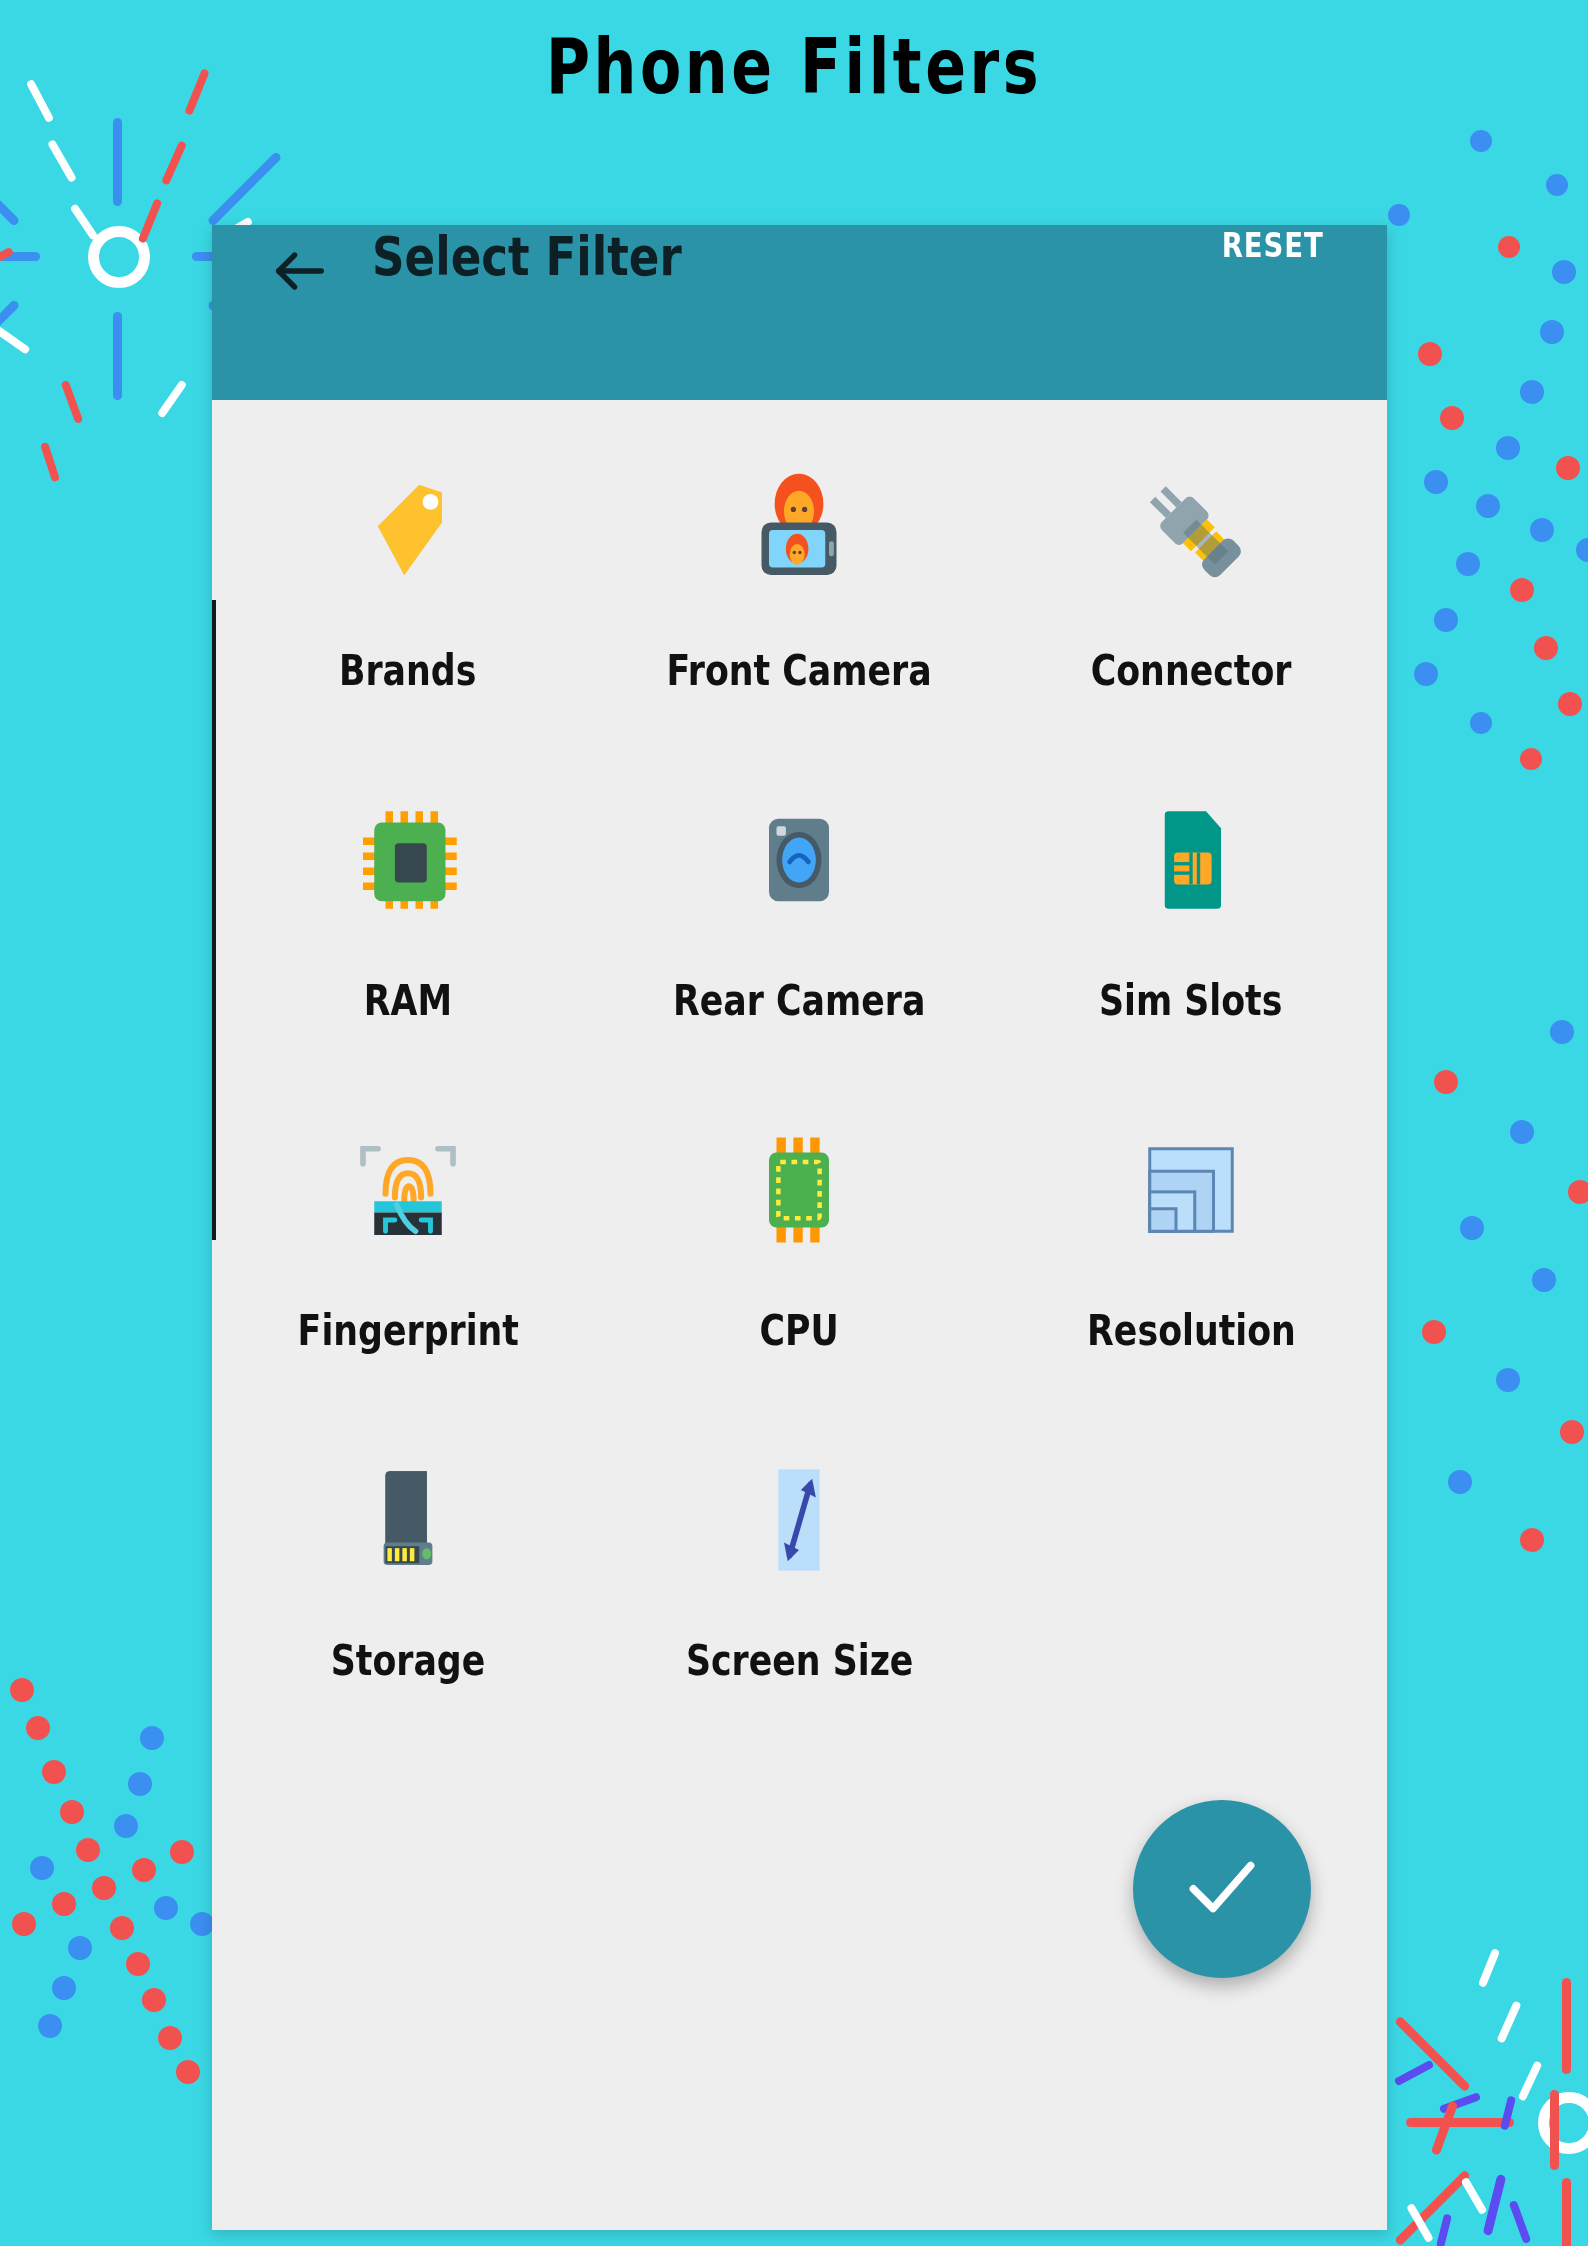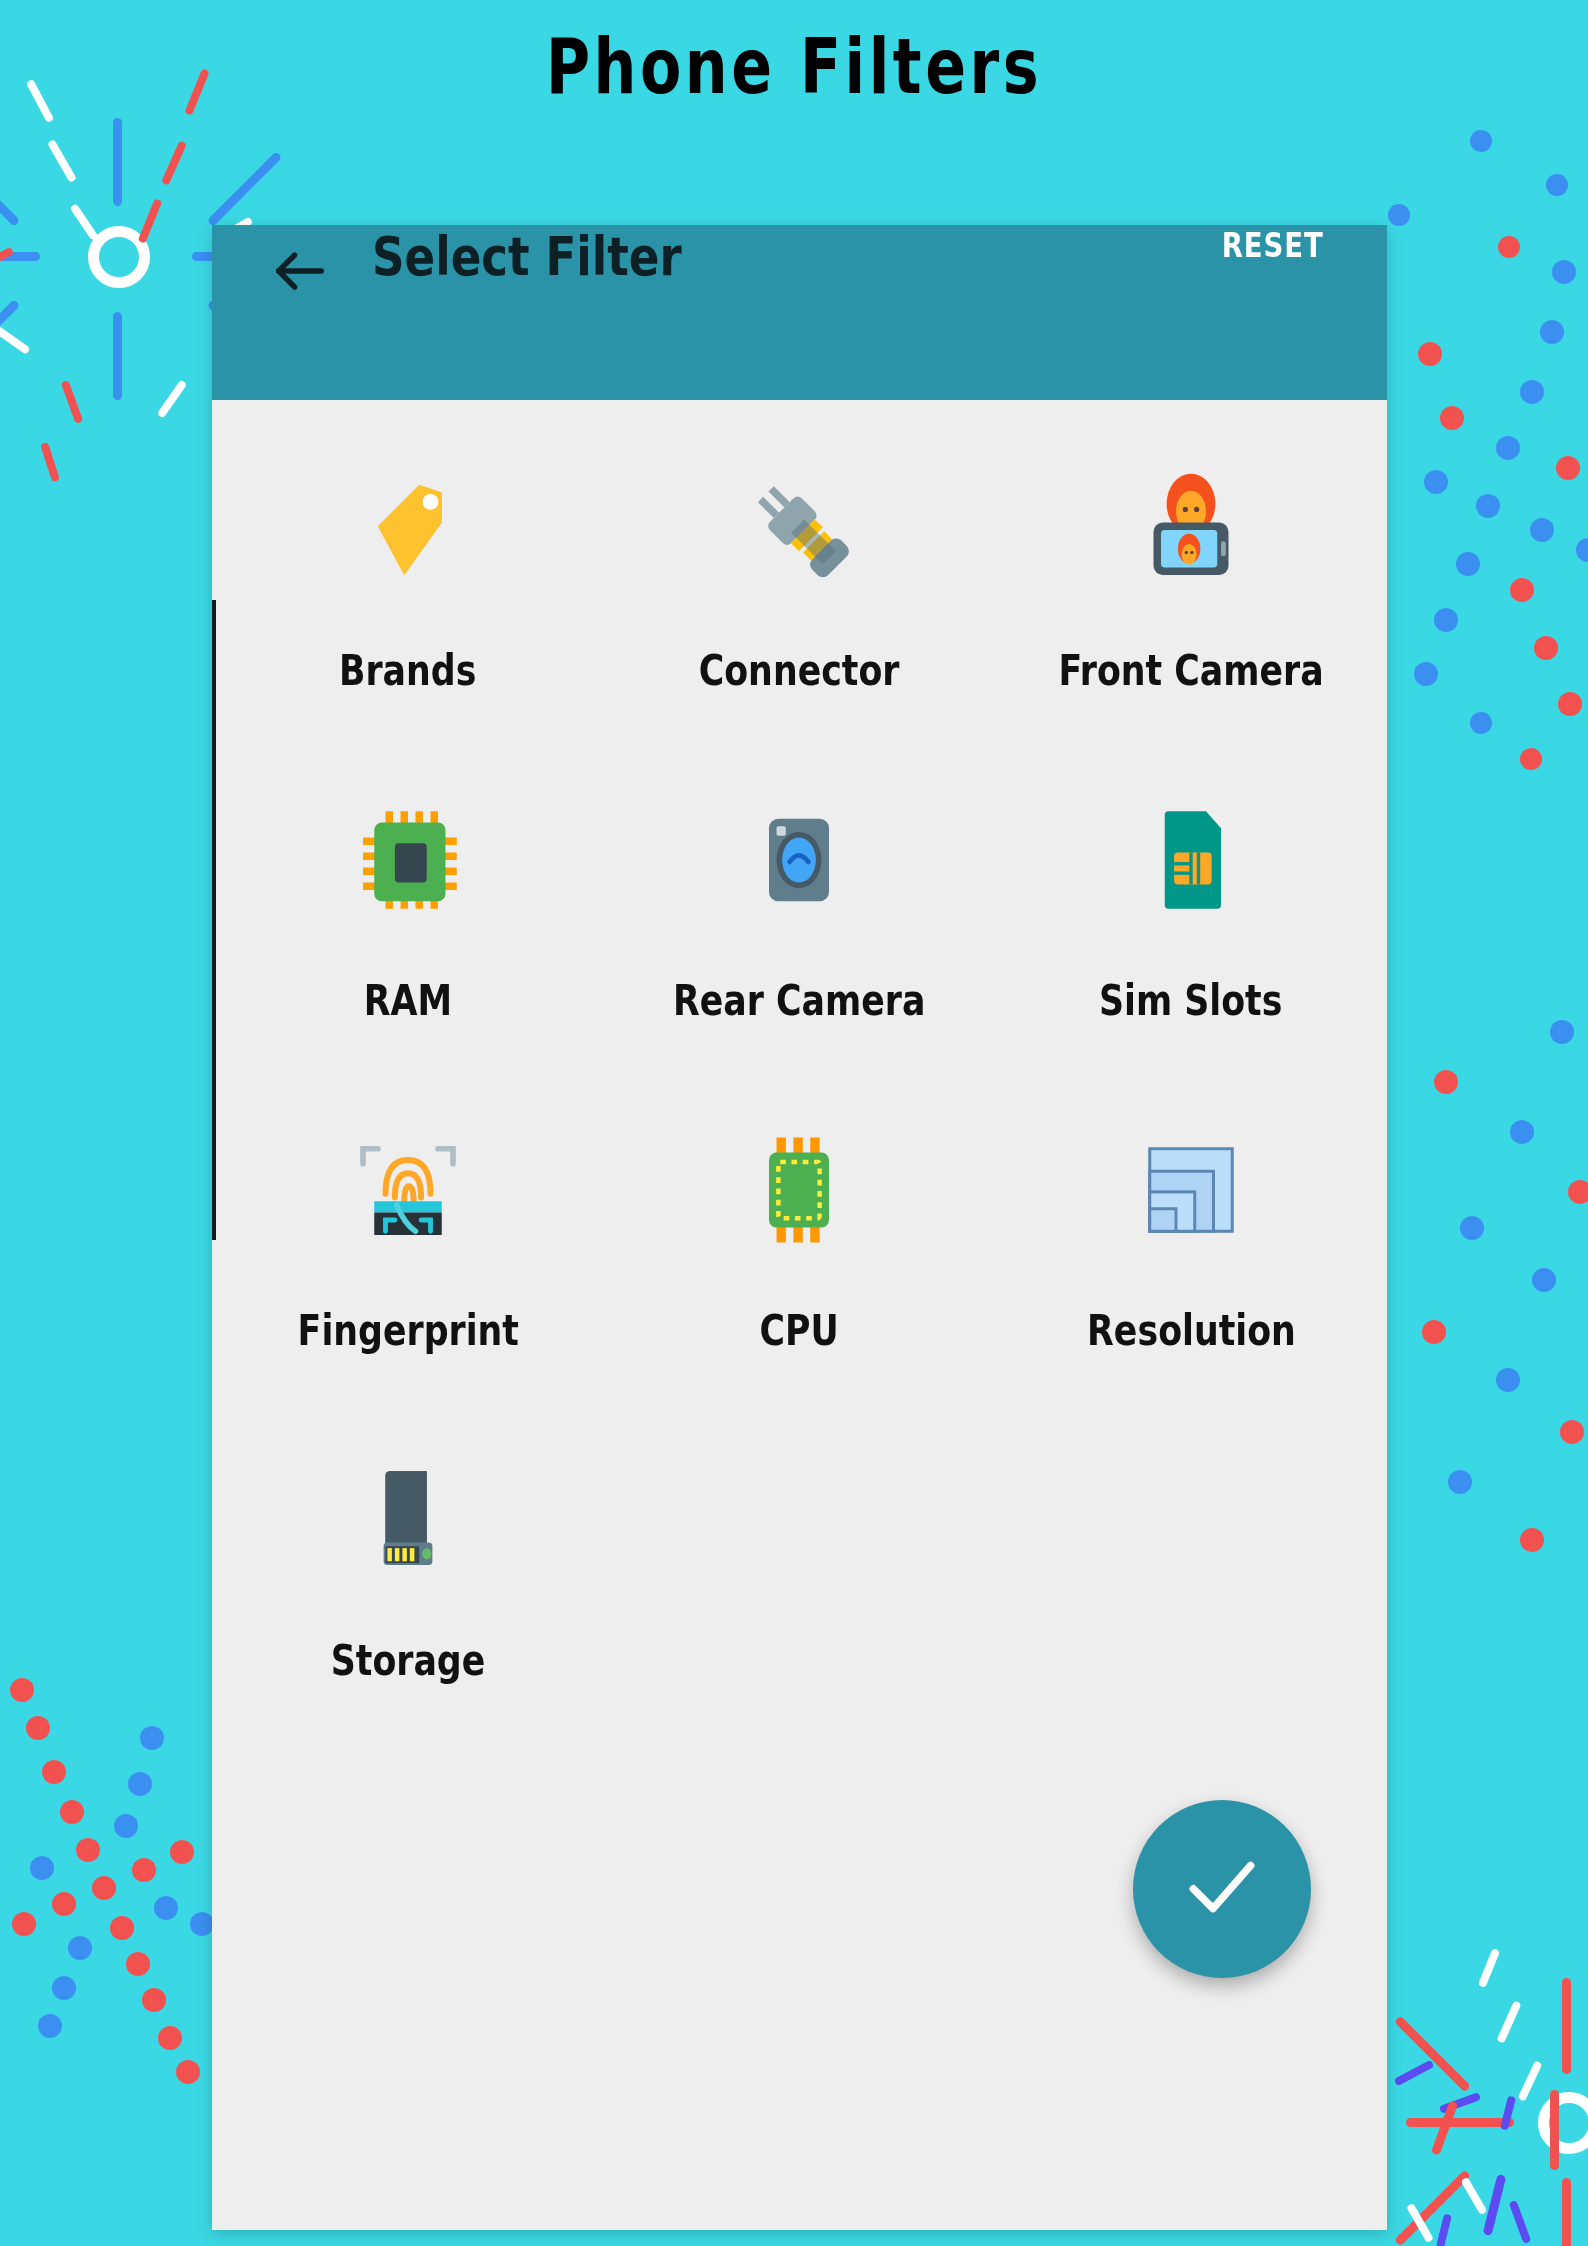--- a/index.html
+++ b/index.html
@@ -266,51 +266,51 @@
             <path d="M38 8 L50 12 L50 28 L30 56 L16 30 Z" fill="#fdc22e"></path>
             <circle cx="44" cy="17" r="4.2" fill="#fff"></circle>
           </svg>
         </div>
         <div class="lbl">Brands</div>
       </div>
 
       <div class="cell">
         <div class="ico">
           <svg width="120" height="120" viewBox="0 0 64 64">
-            <g transform="rotate(-45 32 32)">
-              <rect x="27" y="6" width="4" height="12" fill="#90a4ae"></rect>
-              <rect x="35" y="6" width="4" height="12" fill="#90a4ae"></rect>
-              <rect x="21" y="18" width="24" height="16" rx="3" fill="#90a4ae"></rect>
-              <rect x="24" y="34" width="18" height="6" fill="#ffc107"></rect>
-              <rect x="25" y="42" width="16" height="6" fill="#ffc107"></rect>
-              <rect x="22" y="48" width="22" height="12" rx="4" fill="#78909c"></rect>
-              <rect x="28" y="30" width="10" height="24" fill="#546e7a" opacity=".45"></rect>
-            </g>
-          </svg>
-        </div>
-        <div class="lbl">Connector</div>
-      </div>
-
-      <div class="cell">
-        <div class="ico">
-          <svg width="120" height="120" viewBox="0 0 64 64">
             <ellipse cx="32" cy="18" rx="13" ry="16" fill="#f4511e"></ellipse>
             <ellipse cx="32" cy="22" rx="8" ry="11" fill="#ffa726"></ellipse>
             <circle cx="29" cy="21" r="1.4" fill="#5d4037"></circle>
             <circle cx="35" cy="21" r="1.4" fill="#5d4037"></circle>
             <rect x="12" y="28" width="40" height="28" rx="5" fill="#455a64"></rect>
             <rect x="16" y="32" width="30" height="20" rx="2" fill="#81d4fa"></rect>
             <ellipse cx="31" cy="42" rx="6" ry="8" fill="#f4511e"></ellipse>
             <ellipse cx="31" cy="45" rx="4" ry="5.5" fill="#ffa726"></ellipse>
             <circle cx="29.5" cy="44" r="0.9" fill="#5d4037"></circle>
             <circle cx="32.5" cy="44" r="0.9" fill="#5d4037"></circle>
             <rect x="48" y="38" width="2.6" height="8" rx="1.2" fill="#90a4ae"></rect>
           </svg>
         </div>
         <div class="lbl">Front Camera</div>
+      </div>
+
+      <div class="cell">
+        <div class="ico">
+          <svg width="120" height="120" viewBox="0 0 64 64">
+            <g transform="rotate(-45 32 32)">
+              <rect x="27" y="6" width="4" height="12" fill="#90a4ae"></rect>
+              <rect x="35" y="6" width="4" height="12" fill="#90a4ae"></rect>
+              <rect x="21" y="18" width="24" height="16" rx="3" fill="#90a4ae"></rect>
+              <rect x="24" y="34" width="18" height="6" fill="#ffc107"></rect>
+              <rect x="25" y="42" width="16" height="6" fill="#ffc107"></rect>
+              <rect x="22" y="48" width="22" height="12" rx="4" fill="#78909c"></rect>
+              <rect x="28" y="30" width="10" height="24" fill="#546e7a" opacity=".45"></rect>
+            </g>
+          </svg>
+        </div>
+        <div class="lbl">Connector</div>
       </div>
 
       <div class="cell">
         <div class="ico">
           <svg width="120" height="120" viewBox="0 0 64 64">
             <g fill="#ffa000">
               <rect x="20" y="6" width="4" height="8"></rect>
                 <rect x="28" y="6" width="4" height="8"></rect>
               <rect x="36" y="6" width="4" height="8"></rect>
                 <rect x="44" y="6" width="4" height="8"></rect>
@@ -431,20 +431,33 @@
               <rect x="29" y="47" width="2.4" height="7"></rect>
                 <rect x="33" y="47" width="2.4" height="7"></rect>
             </g>
             <ellipse cx="42" cy="50" rx="2.4" ry="3" fill="#66bb6a"></ellipse>
           </svg>
         </div>
         <div class="lbl">Storage</div>
       </div>
 
 
+      <div class="cell">
+        <div class="ico">
+          <svg width="120" height="120" viewBox="0 0 64 64">
+            <rect x="21" y="5" width="22" height="54" fill="#bbdefb"></rect>
+            <g stroke="#3949ab" stroke-width="3" stroke-linecap="round">
+              <line x1="27" y1="51" x2="38" y2="13"></line>
+            </g>
+            <path d="M39 10 L41 20 L33 16 Z" fill="#3949ab"></path>
+            <path d="M26 54 L24 44 L32 48 Z" fill="#3949ab"></path>
+          </svg>
+        </div>
+        <div class="lbl">Screen Size</div>
+      </div>
 
 
     </div>
 
     <div id="fab">
       <span>
         <svg width="86" height="86" viewBox="0 0 24 24" fill="none" stroke="#ffffff" stroke-width="2.1" stroke-linecap="round" stroke-linejoin="round">
           <polyline points="4,12.5 9.5,18 20,6"></polyline>
         </svg>
       </span>

